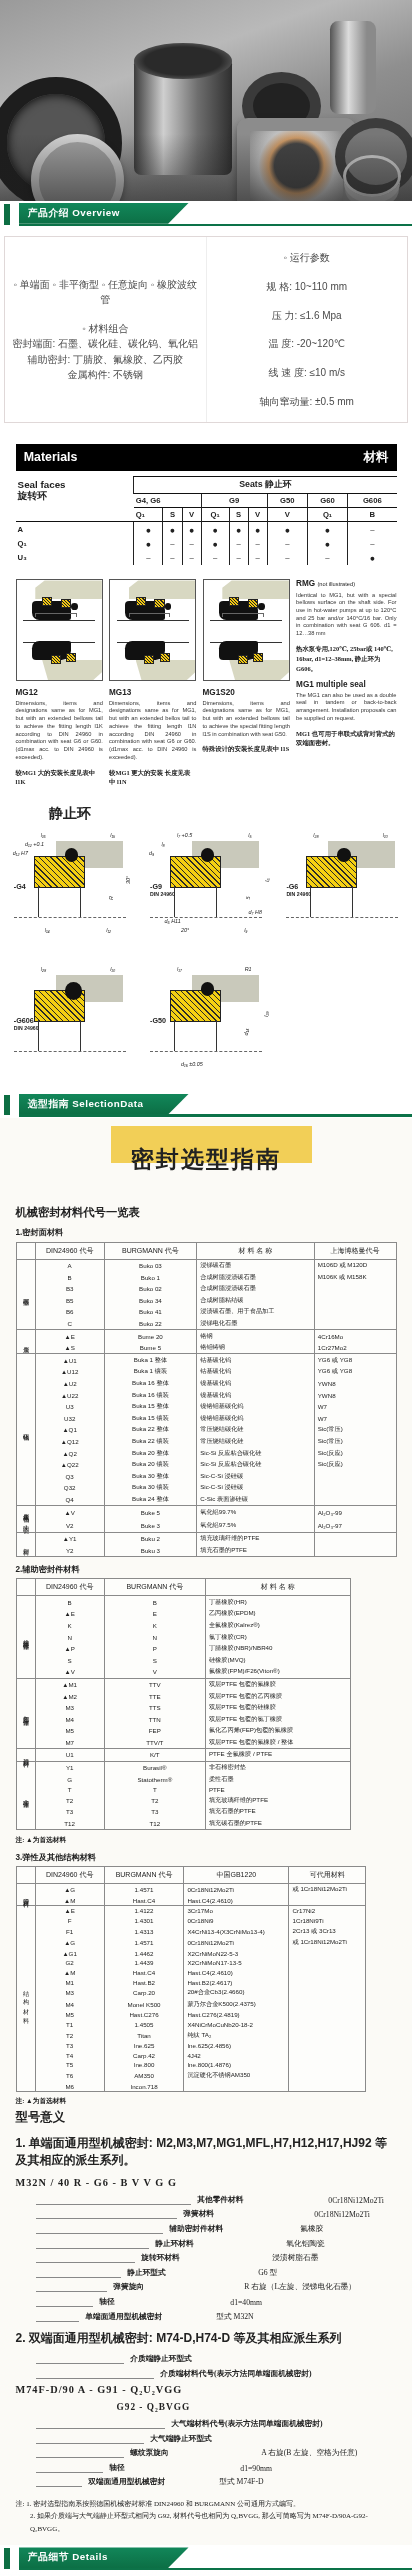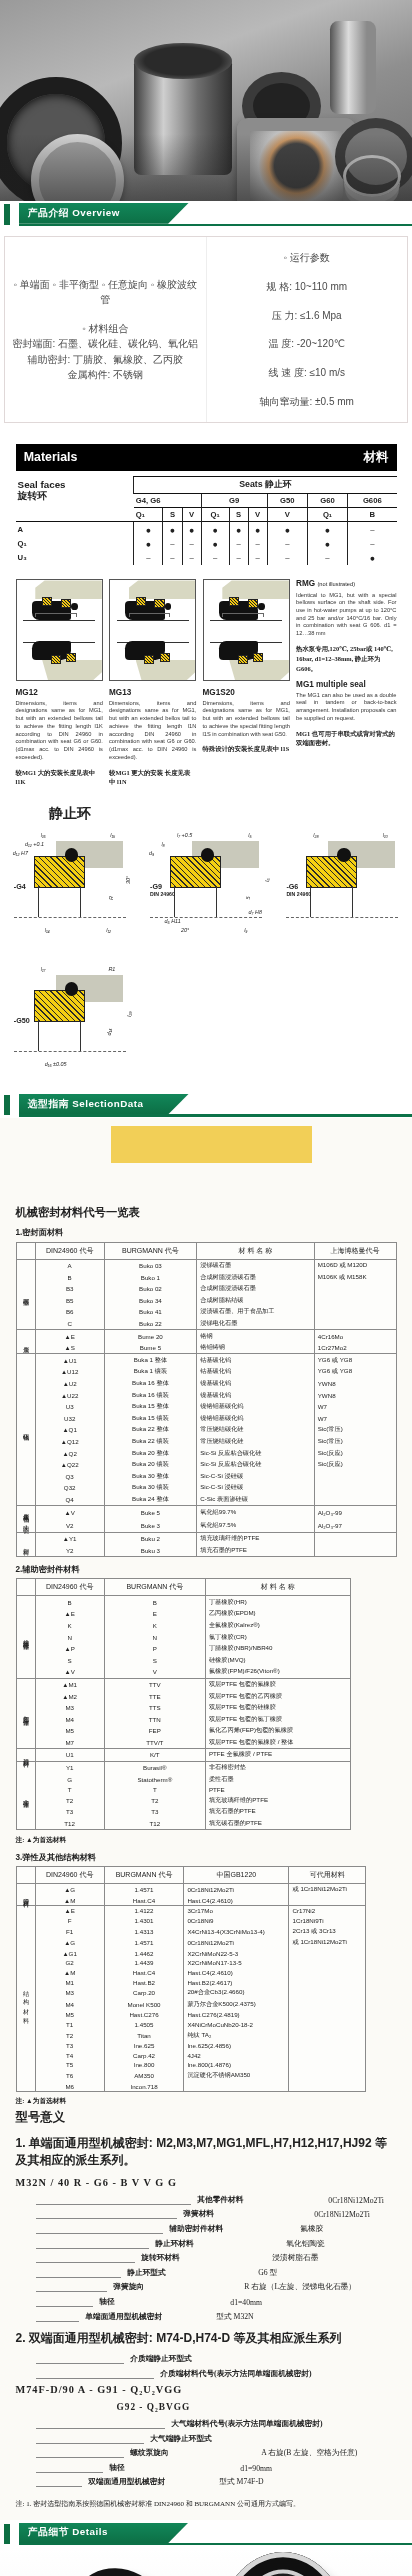--- a/index.html
+++ b/index.html
@@ -364,20 +364,33 @@
         <div class="s-cl"></div>
         <span class="dim p0">l₂₈</span>
         <span class="dim p1">l₁₀</span>
         <div class="seat-id">-G6</div>
         <div class="seat-din">DIN 24960</div>
       </div>
     </div>
     <div class="seat-cell">
       <div class="seat-draw">
         <div class="s-house"></div>
+        <div class="s-block cross"></div>
+        <div class="s-or" style="width: 17.5px; height: 17.5px;"></div>
+        <div class="s-stem"></div>
+        <div class="s-cl"></div>
+        <span class="dim p0">l₂₈</span>
+        <span class="dim p1">l₁₀</span>
+        <div class="seat-id">-G606</div>
+        <div class="seat-din">DIN 24960</div>
+      </div>
+    </div>
+    <div class="seat-cell">
+      <div class="seat-draw">
+        <div class="s-house"></div>
         <div class="s-block"></div>
         <div class="s-or"></div>
         <div class="s-stem"></div>
         <div class="s-cl"></div>
         <span class="dim p0">l₁₇</span>
         <span class="dim p1">R1</span>
         <span class="dim p2">l₂₉</span>
         <span class="dim p3">d₁₄</span>
         <span class="dim p4">d₁₆ ±0.05</span>
         <div class="seat-id">-G50</div>
@@ -390,20 +403,21 @@
   <div class="side"></div>
   <div class="tab">
       <span>选型指南 SelectionData</span>
     </div>
   <div class="rule"></div>
 </div>
 
 <div class="paper">
   <div class="ytitle">
     <div class="yrect"></div>
+    <div class="ytext">密封选型指南</div>
   </div>
   <div class="sec">
     <div class="gh1">机械密封材料代号一览表</div>
     <div class="gh2">1.密封面材料</div>
     <table class="sel">
         <thead>
           <tr>
             <th></th>
             <th>DIN24960 代号</th>
             <th>BURGMANN 代号</th>
@@ -912,20 +926,21 @@
         </div>
         <div class="co">
           <span class="stub" style="width: 46px;"></span>
           <span class="co-lab">双端面通用型机械密封</span>
           <span class="co-val">型式 M74F-D</span>
         </div>
       </div>
 
     <div class="mm-note" id="mmnotes">
         <div>注:  1. 密封选型指南系按照德国机械密封标准 DIN24960 和 BURGMANN 公司通用方式编写。</div>
+        <div style="padding-left: 14.4px;">2. 如果介质端与大气端静止环型式相同为 G92, 材料代号也相同为 Q₂BVGG, 那么可简略写为 M74F-D/90A-G92- Q₂BVGG。</div>
       </div>
   </div>
 </div>
 
 <div class="banner">
   <div class="side"></div>
   <div class="tab">
       <span>产品细节 Details</span>
     </div>
   <div class="rule"></div>

